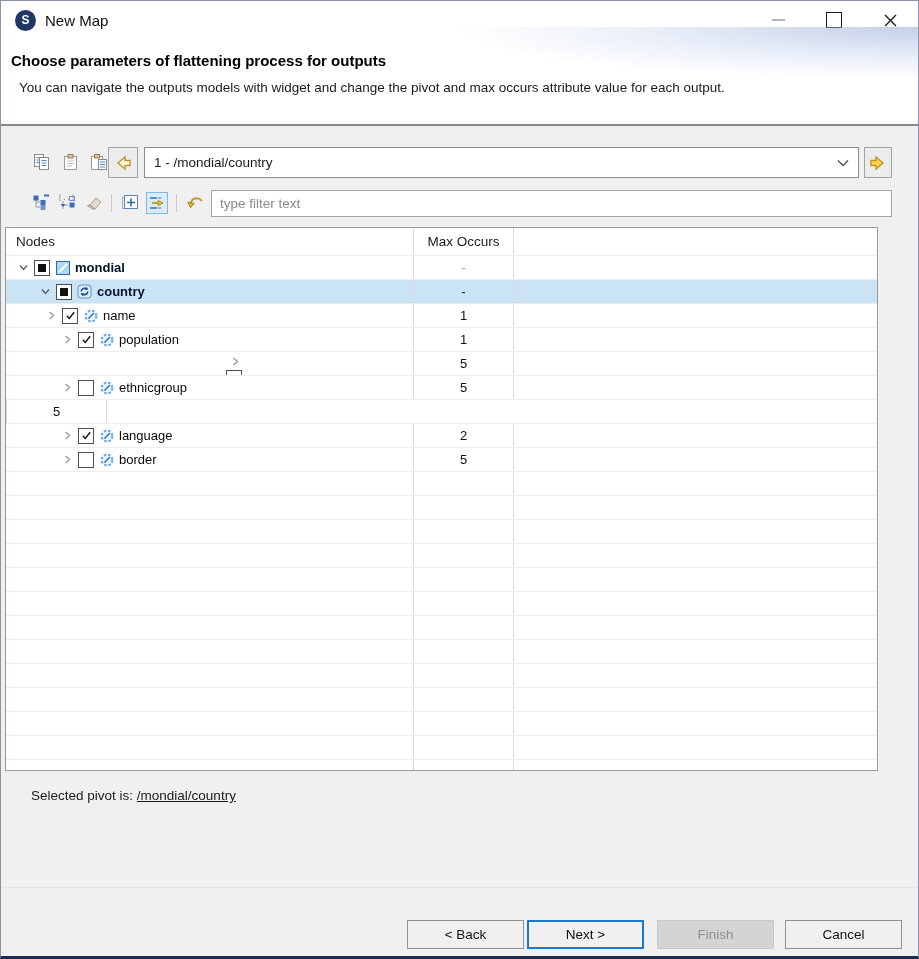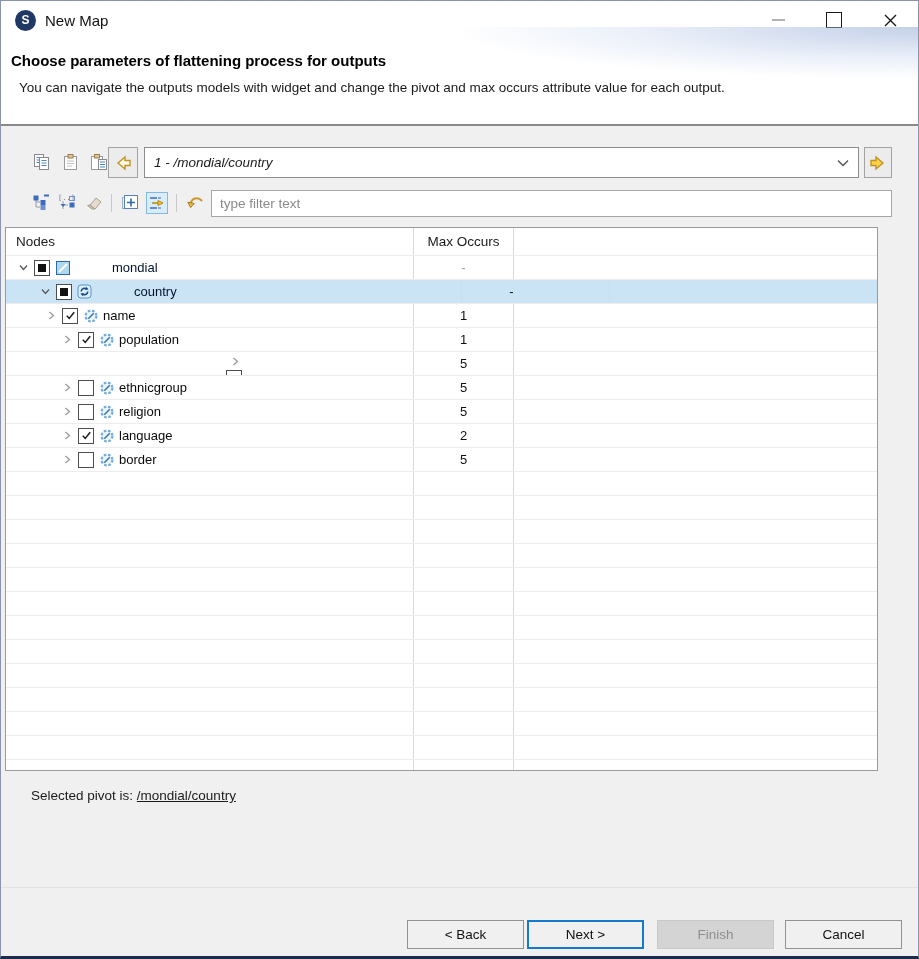--- a/index.html
+++ b/index.html
@@ -17,21 +17,21 @@
   
   .header{position:absolute;top:38px;left:0;right:0;height:85px;background:#fff;}
   .header .swoosh{position:absolute;top:-12px;right:0;width:500px;height:60px;pointer-events:none;
      background:radial-gradient(130% 120% at 100% 0%,rgba(148,170,214,.55) 0%,rgba(198,212,238,.38) 42%,rgba(255,255,255,0) 72%);}
   .h-title{position:relative;font-size:15px;font-weight:bold;color:#000;padding:13px 0 0 10px;}
   .h-desc{position:relative;font-size:13.5px;color:#1a1a1a;margin:9px 0 0 18px;max-width:810px;line-height:20px;}
   .sep-dark{position:absolute;top:123px;left:0;right:0;height:2px;background:#898989;}
   
   .panel{position:absolute;top:125px;left:0;right:0;height:763px;background:#f0f0f0;}
   
-  .toolbar1{position:absolute;top:21px;left:0;right:0;height:22px;font-style:italic;}
+  .toolbar1{position:absolute;top:21px;left:0;right:0;height:22px;}
   .tb1-icons{position:absolute;left:30px;top:5px;display:flex;gap:9px;}
   .tb-icon{width:20px;height:20px;display:flex;align-items:center;justify-content:center;}
   .nav-btn{position:absolute;top:0;width:30px;height:31px;background:#ececec;border:1px solid #a3a3a3;
            box-sizing:border-box;display:flex;align-items:center;justify-content:center;}
   .nav-back{left:107px;} .nav-fwd{right:26px;width:28px;}
   .combo{position:absolute;left:143px;right:59px;top:0;height:31px;background:#fff;border:1px solid #8c8c8c;
          box-sizing:border-box;display:flex;align-items:center;}
   .combo-text{font-size:13.5px;color:#1a1a1a;padding-left:9px;flex:1;}
   .combo-chev{width:30px;display:flex;align-items:center;justify-content:center;}
   
@@ -47,28 +47,28 @@
   .tree{position:absolute;top:101px;left:4px;width:873px;height:544px;background:#fff;
         border:1px solid #9a9a9a;box-sizing:border-box;overflow:hidden;}
   .tree-header{display:flex;height:27px;align-items:center;border-bottom:1px solid #ededed;}
   .tree-row{display:flex;height:23px;align-items:center;border-bottom:1px solid #ededed;}
   .cell{height:100%;display:flex;align-items:center;box-sizing:border-box;}
   .c-name{flex:0 0 407px;overflow:hidden;}
   .c-val{flex:0 0 100px;border-left:1px solid #d9d9d9;justify-content:center;font-size:13px;color:#111;}
   .c-rest{flex:1;border-left:1px solid #d9d9d9;}
   .hdr-name{padding-left:10px;font-size:13.5px;color:#1a1a1a;}
   .hdr-val{font-size:13.5px;color:#1a1a1a;}
-  .tree-row.selected{background:#cbe4f5;gap:48px;}
+  .tree-row.selected{background:#cbe4f5;}
   .twist{width:18px;display:flex;align-items:center;justify-content:center;flex:0 0 18px;}
   .cb{width:14px;height:14px;border:1px solid #4d4d4d;background:#fff;margin:0 5px 0 2px;flex:0 0 14px;
       display:flex;align-items:center;justify-content:center;box-sizing:content-box;}
   .cb-inner{width:8px;height:8px;background:#111;}
   .node-icon{width:15px;height:15px;margin-right:5px;display:flex;align-items:center;justify-content:center;flex:0 0 15px;}
   .lbl{font-size:13px;color:#0a0a0a;white-space:nowrap;}
-  .lbl.bold{font-weight:normal;color:#01132b;margin-left:37px;}
+  .lbl.bold{font-weight:bold;color:#01132b;}
   .val-muted{color:#a0a0a0;}
   
   .pivot-line{position:absolute;top:662px;left:30px;font-size:13.5px;color:#1a1a1a;}
   .pivot-link{text-decoration:underline;color:#1a1a1a;}
   
   .buttonbar{position:absolute;left:0;right:0;bottom:0;height:68px;background:#f0f0f0;border-top:1px solid #e3e3e3;}
   .btn-row{position:absolute;right:16px;top:32px;display:flex;}
   .btn{width:117px;height:29px;box-sizing:border-box;display:flex;align-items:center;justify-content:center;
        font-size:13.5px;color:#111;background:#f0f0f0;border:1px solid #929292;}
   .btn-next{margin-left:3px;border:2px solid #1779ca;}
@@ -341,35 +341,20 @@
                   <circle cx="7" cy="7" r="5.4" fill="#eaf4fb" stroke="#74abda" stroke-width="2.2" stroke-dasharray="2.6 1.7"></circle>
                   <path d="M4.3 9.7 L9.7 4.3" stroke="#3c78b4" stroke-width="1.6"></path>
                 </svg>
               </span>
               <span class="lbl">ethnicgroup</span>
             </div>
             <div class="cell c-val">5</div>
             <div class="cell c-rest"></div>
           </div>
           <div class="tree-row">
-            <div class="cell c-name" style="padding-left: 52px;">
-              <span class="twist">
-                <svg width="11" height="11" viewBox="0 0 11 11">
-                  <polyline points="3.5,2 7.5,5.5 3.5,9" fill="none" stroke="#9a9a9a" stroke-width="1.3"></polyline>
-                </svg>
-              </span>
-              <span class="cb"></span>
-              <span class="node-icon">
-                <svg width="14" height="14" viewBox="0 0 14 14">
-                  <circle cx="7" cy="7" r="5.4" fill="#eaf4fb" stroke="#74abda" stroke-width="2.2" stroke-dasharray="2.6 1.7"></circle>
-                  <path d="M4.3 9.7 L9.7 4.3" stroke="#3c78b4" stroke-width="1.6"></path>
-                </svg>
-              </span>
-              <span class="lbl">religion</span>
-            </div>
             <div class="cell c-val">5</div>
             <div class="cell c-rest"></div>
           </div>
           <div class="tree-row">
             <div class="cell c-name" style="padding-left: 52px;">
               <span class="twist">
                 <svg width="11" height="11" viewBox="0 0 11 11">
                   <polyline points="3.5,2 7.5,5.5 3.5,9" fill="none" stroke="#9a9a9a" stroke-width="1.3"></polyline>
                 </svg>
               </span>

